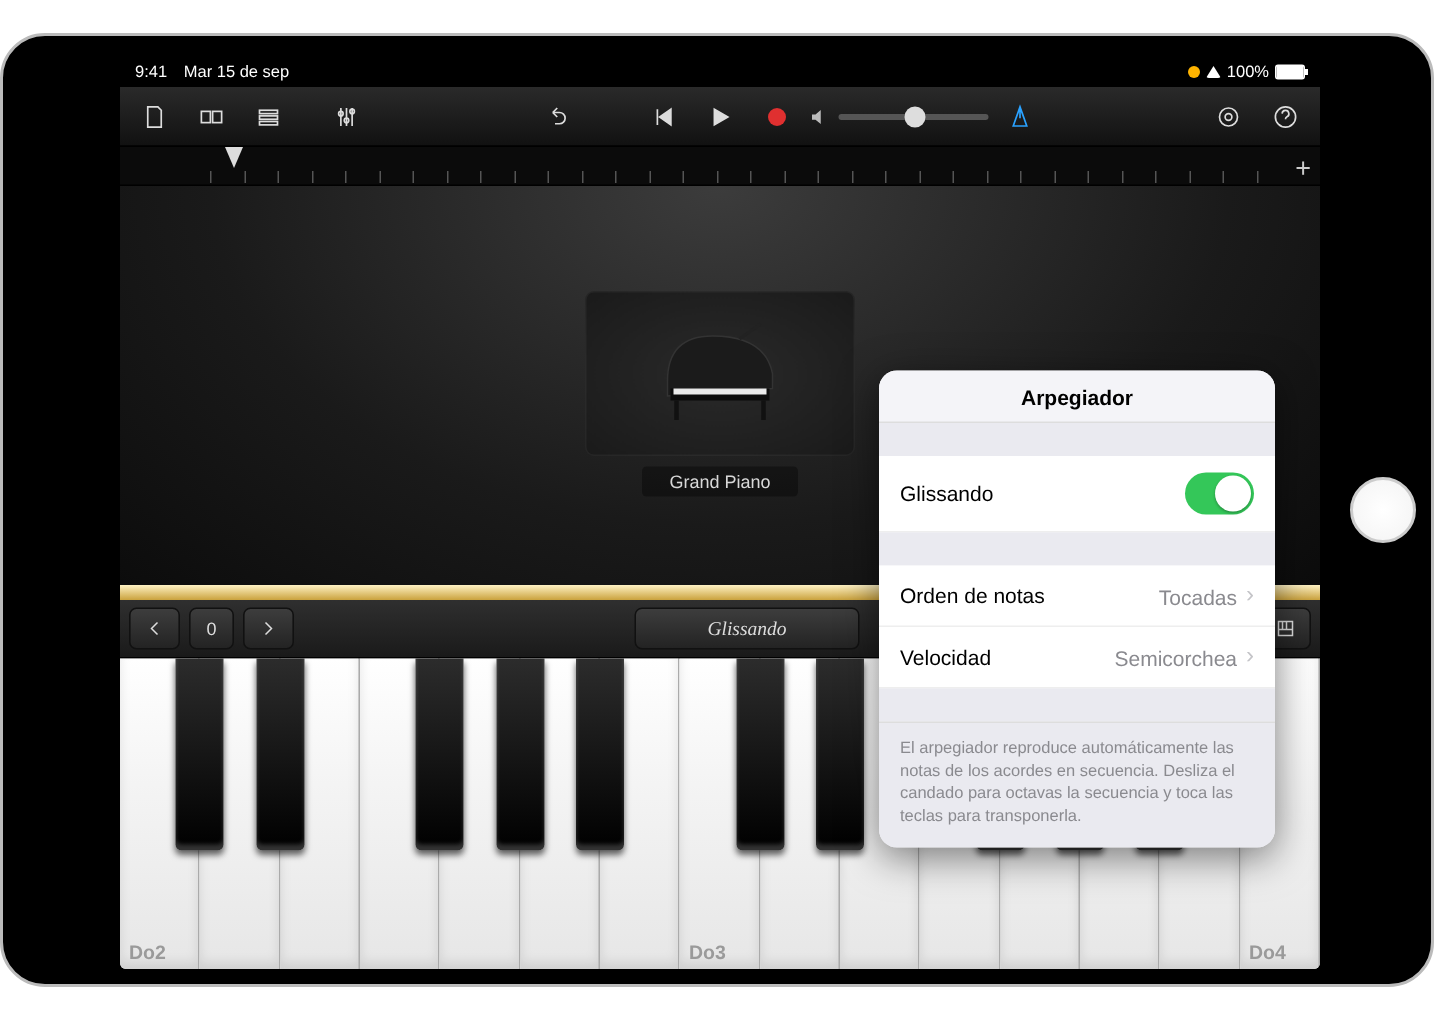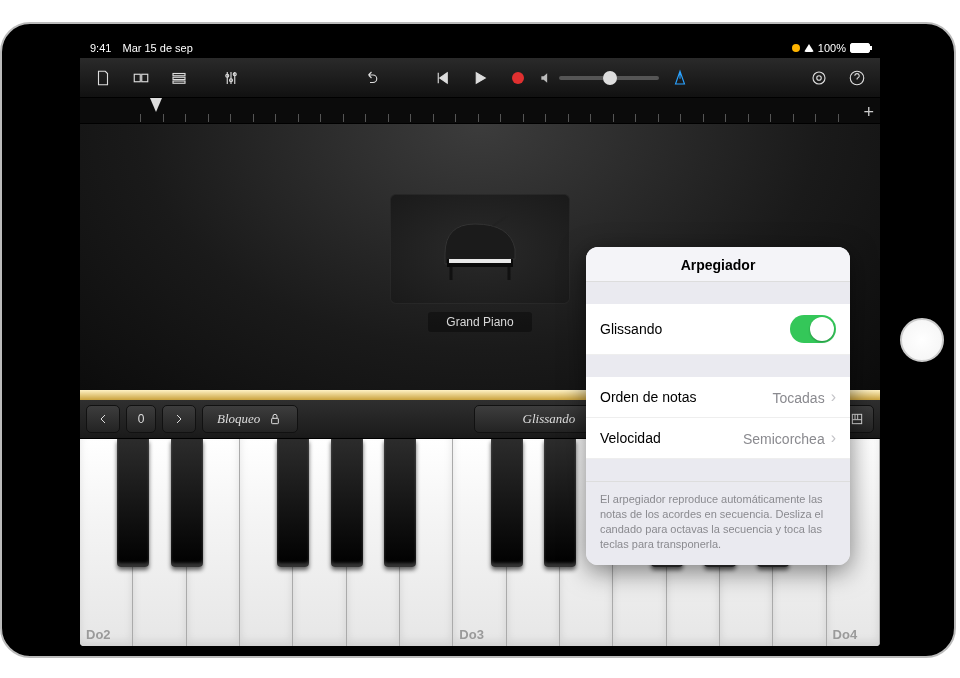--- a/index.html
+++ b/index.html
@@ -286,28 +286,20 @@
           <svg viewBox="0 0 24 24">
             <path d="M15 6l-6 6 6 6"></path>
           </svg>
         </div>
       <div class="kbtn">0</div>
       <div class="kbtn">
           <svg viewBox="0 0 24 24">
             <path d="M9 6l6 6-6 6"></path>
           </svg>
         </div>
-      <div class="kbtn wide">
-        <span>Bloqueo</span>
-        &nbsp;&nbsp;
-        <svg viewBox="0 0 24 24">
-            <rect x="7" y="11" width="10" height="8" rx="1"></rect>
-            <path d="M9 11V8a3 3 0 1 1 6 0v3"></path>
-          </svg>
-      </div>
       <div class="flex-gap"></div>
       <div class="kbtn wide" style="min-width:150px; justify-content:center;">
         <span>Glissando</span>
       </div>
       <div class="flex-gap"></div>
       <div class="kbtn sel arp-btn">
         <svg viewBox="0 0 24 24">
           <circle cx="5" cy="17" r="2"></circle>
             <circle cx="10" cy="11" r="2"></circle>
             <circle cx="15" cy="6" r="2"></circle>

